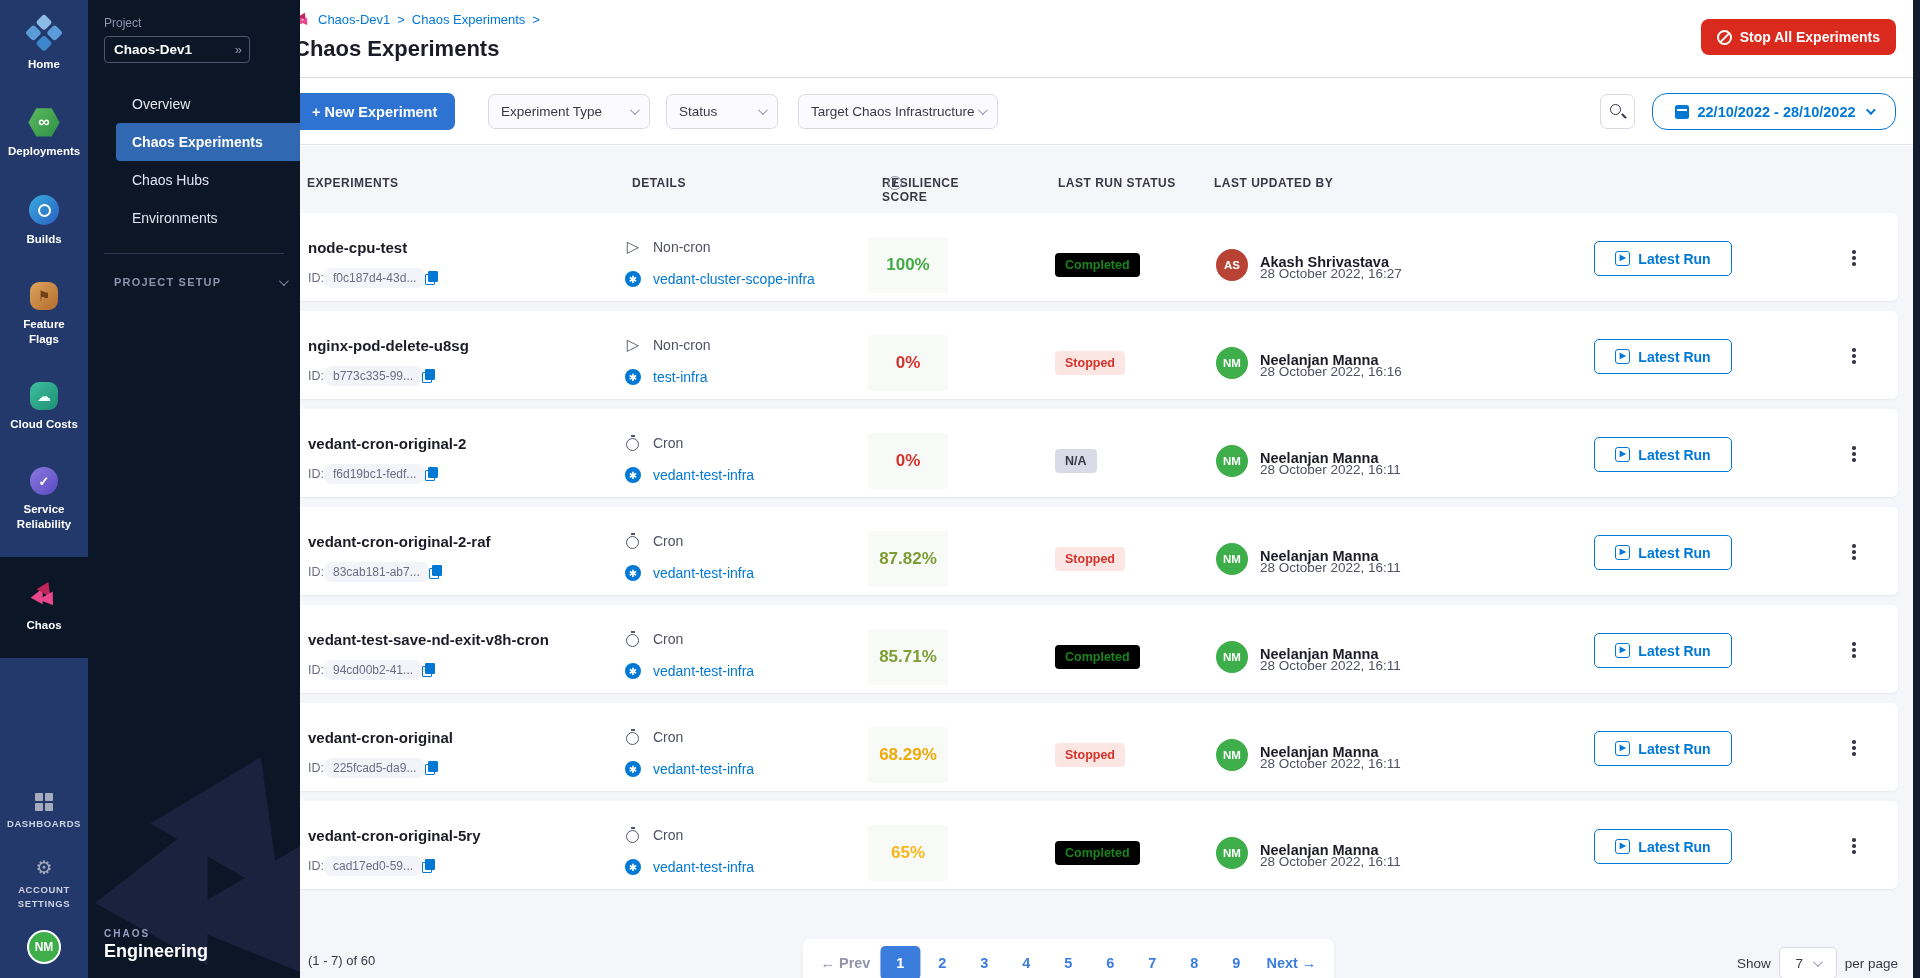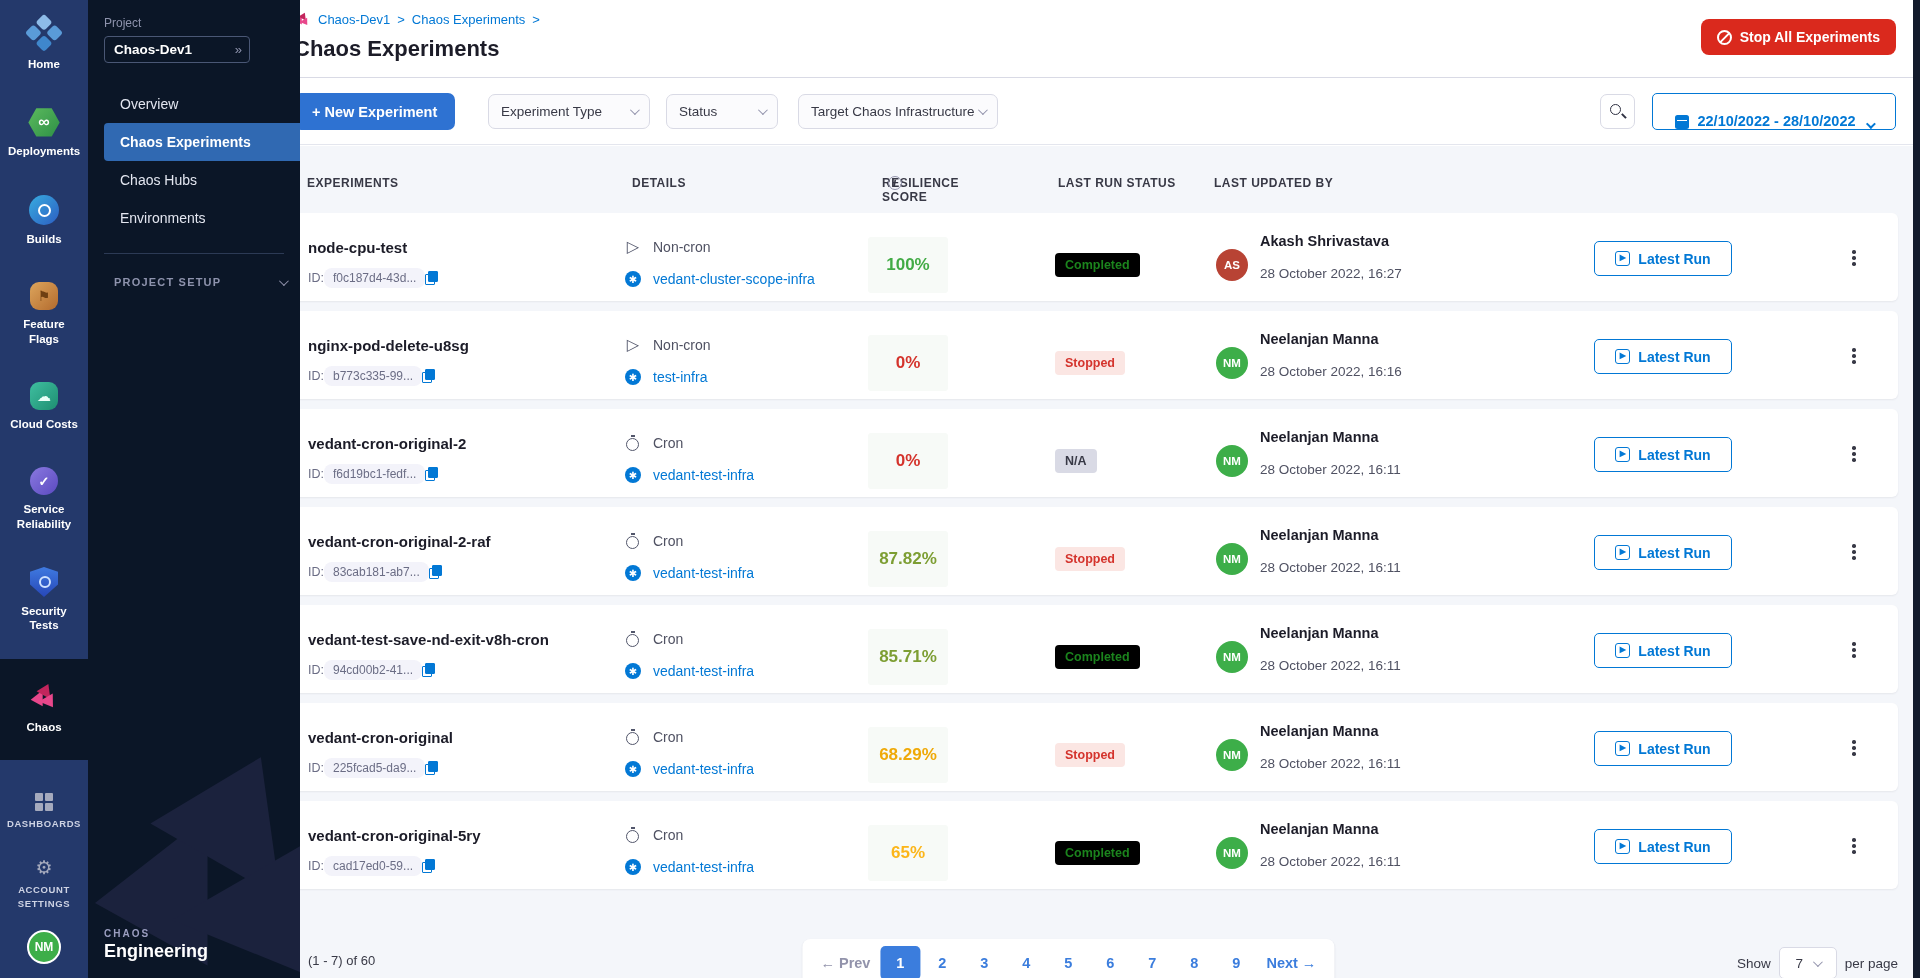--- a/index.html
+++ b/index.html
@@ -33,21 +33,21 @@
 
   svg.pinwheel { display:block; }
 
   
   .projnav { position:absolute; left:88px; top:0; width:212px; height:978px; background:#0b1627; z-index:20; overflow:hidden; }
   .projnav .watermark { position:absolute; bottom:-50px; right:-70px; opacity:.17; }
   .proj-label { color:#8e93ad; font-size:12px; margin:16px 0 6px 16px; }
   .proj-select { margin-left:16px; width:146px; height:27px; border:1px solid #4a5775; border-radius:4px; display:flex; align-items:center; justify-content:space-between; padding:0 8px 0 9px; cursor:pointer; }
   .proj-select .pname { color:#fff; font-size:13.5px; font-weight:bold; }
   .proj-select .dbl { color:#8e93ad; font-size:13px; letter-spacing:-1px; }
-  .nav-menu { margin-top:22px; }
+  .nav-menu { margin-top:22px;padding-left:12px; }
   .nav-item { margin-left:16px; height:38px; display:flex; align-items:center; padding-left:16px; color:#e3e6f0; font-size:14px; cursor:pointer; border-radius:4px 0 0 4px; }
   .nav-item.active { background:#3069b2; color:#fff; font-weight:bold; }
   .nav-divider { margin:16px 16px 0 16px; border-top:1px solid #2c3a55; }
   .proj-setup { margin:22px 14px 0 18px; display:flex; align-items:center; justify-content:space-between; color:#8e93ad; font-size:11px; font-weight:bold; letter-spacing:1.2px; cursor:pointer;padding-left:8px; }
   .module-tag { position:absolute; left:16px; bottom:16px; z-index:2; }
   .module-tag .kick { color:#9b9ec0; font-size:10px; font-weight:bold; letter-spacing:2px; }
   .module-tag .mname { color:#fff; font-size:18px; font-weight:bold; margin-top:2px; }
 
   
   .main { position:absolute; left:270px; top:0; width:1650px; height:978px; background:#fff; }
@@ -60,21 +60,21 @@
   .ic-ban { width:15px; height:15px; border:2px solid #fff; border-radius:50%; position:relative; flex:0 0 auto; }
   .ic-ban::after { content:""; position:absolute; left:5px; top:-1px; width:2px; height:13px; background:#fff; transform:rotate(45deg); }
 
   .toolbar { position:relative; height:67px; background:#fff; border-bottom:1px solid #e4e6ee; }
   .new-btn { position:absolute; left:24px; top:15px; height:37px; background:#2e72d2; border:none; border-radius:7px; color:#fff; font-size:14.5px; font-weight:bold; padding:0 18px; cursor:pointer; font-family:inherit; }
   .filter { position:absolute; top:16px; height:35px; background:#fbfbfd; border:1px solid #d9dae5; border-radius:7px; display:flex; align-items:center; justify-content:space-between; padding:0 12px; font-size:13.5px; color:#383946; cursor:pointer; }
   .chev { width:7px; height:7px; border-right:1.8px solid #9293ab; border-bottom:1.8px solid #9293ab; transform:rotate(45deg) translateY(-2px); }
   .search-btn { position:absolute; top:16px; left:1330px; width:35px; height:35px; border:1px solid #d9dae5; border-radius:7px; background:#fff; cursor:pointer; }
   .ic-search { position:absolute; left:9px; top:9px; width:11px; height:11px; border:1.8px solid #2f3142; border-radius:50%; }
   .ic-search::after { content:""; position:absolute; left:10px; top:10px; width:6px; height:1.8px; background:#2f3142; transform:rotate(45deg); }
-  .date-btn { position:absolute; top:15px; left:1382px; width:244px; height:37px; border:1.7px solid #0278d5; border-radius:5px; background:#fff; color:#0278d5; font-size:14.5px; font-weight:bold; display:flex; align-items:flex-end; justify-content:center; gap:8px; cursor:pointer; font-family:inherit; }
+  .date-btn { position:absolute; top:15px; left:1382px; width:244px; height:37px; border:1.7px solid #0278d5; border-radius:15px; background:#fff; color:#0278d5; font-size:14.5px; font-weight:bold; display:flex; align-items:center; justify-content:center; gap:8px; cursor:pointer; font-family:inherit; }
   .ic-cal { width:14px; height:14px; background:#0278d5; border-radius:2.5px; position:relative; }
   .ic-cal::after { content:""; position:absolute; left:2px; top:4.5px; right:2px; height:1.6px; background:#fff; }
   .date-btn .chev { border-color:#0278d5; border-width:2.4px; margin-left:2px; }
 
   .content { position:absolute; left:0; top:146px; width:1650px; height:832px; background:#f4f6fa; padding:0 22px; }
   .colheader { position:relative; height:20px; margin-top:30px; }
   .colheader span { position:absolute; top:0; font-size:12px; font-weight:bold; letter-spacing:.5px; color:#383946; }
   .ic-info { display:inline-block; width:14px; height:14px; border:1.3px solid #9293ab; border-radius:50%; color:#9293ab; font-size:9px; text-align:center; line-height:13px; font-style:italic; vertical-align:-2px; margin-left:6px; cursor:pointer; }
 
   .rows { margin-top:17px; }
@@ -93,21 +93,21 @@
   .ic-clock { position:relative; width:16px; height:16px; }
   .ic-clock::before { content:""; position:absolute; left:1px; top:3px; width:11px; height:11px; border:1.6px solid #52566b; border-radius:50%; }
   .ic-clock::after { content:""; position:absolute; left:5.5px; top:0; width:4px; height:2.2px; background:#52566b; }
   .ic-helm { width:16px; height:16px; border-radius:50%; background:#0278d5; color:#fff; font-size:10px; display:flex; align-items:center; justify-content:center; }
   .score-box { position:absolute; left:576px; top:24px; width:80px; height:56px; background:#f7faf7; border-radius:3px; display:flex; align-items:center; justify-content:center; font-size:17px; font-weight:bold; }
   .badge { position:absolute; left:763px; top:40px; border-radius:4px; padding:5px 10px; font-size:12.5px; font-weight:bold; }
   .badge.completed { background:#000000; color:#1b841d; }
   .badge.stopped { background:#fbe6e3; color:#d4332c; }
   .badge.na { background:#d9dae5; color:#383946; }
   .avatar { position:absolute; left:924px; top:36px; width:32px; height:32px; border-radius:50%; color:#fff; font-size:11.5px; font-weight:bold; display:flex; align-items:center; justify-content:center; }
-  .user-name { position:absolute; left:968px; top:20px; font-size:14.5px; font-weight:bold; color:#1c1c28; }
+  .user-name { position:absolute; left:968px; top:41px; font-size:14.5px; font-weight:bold; color:#1c1c28; }
   .user-date { position:absolute; left:968px; top:53px; font-size:13.5px; color:#4f5162; }
   .latest-run { position:absolute; left:1302px; top:28px; width:138px; height:35px; background:#fff; border:1.6px solid #0278d5; border-radius:5px; color:#0278d5; font-size:14px; font-weight:bold; display:flex; align-items:center; justify-content:center; gap:8px; cursor:pointer; font-family:inherit; }
   .lr-ic { width:15px; height:15px; border:1.6px solid #0278d5; border-radius:3px; font-size:8px; line-height:12px; text-align:center; }
   .kebab { position:absolute; left:1551px; top:34px; width:22px; height:22px; display:flex; flex-direction:column; align-items:center; justify-content:center; gap:2.6px; cursor:pointer; }
   .kebab span { width:3.4px; height:3.4px; border-radius:50%; background:#383946; }
 
   
   .pager-row { position:absolute; left:22px; right:22px; top:793px; height:52px; }
   .pg-range { position:absolute; left:16px; top:14px; font-size:13px; color:#383946; }
   .pg-pill { position:absolute; left:50%; transform:translateX(-55%); top:0; background:#fff; border-radius:8px; box-shadow:0 1px 2px rgba(40,41,61,.08); display:flex; align-items:center; padding:7px 10px; gap:2px; }
@@ -146,24 +146,20 @@
         <span class="ic-ff">⚑</span>
         <span class="rlabel" style="max-width:72px">Feature Flags</span>
       </div>
       <div class="rail-item">
         <span class="ic-cc">☁</span>
         <span class="rlabel" style="max-width:72px">Cloud Costs</span>
       </div>
       <div class="rail-item">
         <span class="ic-sr">✓</span>
         <span class="rlabel" style="max-width:72px">Service Reliability</span>
-      </div>
-      <div class="rail-item">
-        <span class="ic-sec"></span>
-        <span class="rlabel" style="max-width:72px">Security Tests</span>
       </div>
       <div class="rail-item active">
         <svg class="pinwheel" width="32" height="32" viewBox="0 0 24 24">
  <g transform="translate(12,12)">
   <path d="M-10,2 L-1,-5 L-1,7 Z" fill="#e8478b"></path>
   <path d="M-10,2 L-1,-5 L-1,7 Z" fill="#c2255c" transform="rotate(120)"></path>
   <path d="M-10,2 L-1,-5 L-1,7 Z" fill="#e8478b" transform="rotate(240)"></path>
  </g>
         </svg>
         <span class="rlabel" style="max-width:72px">Chaos</span>

